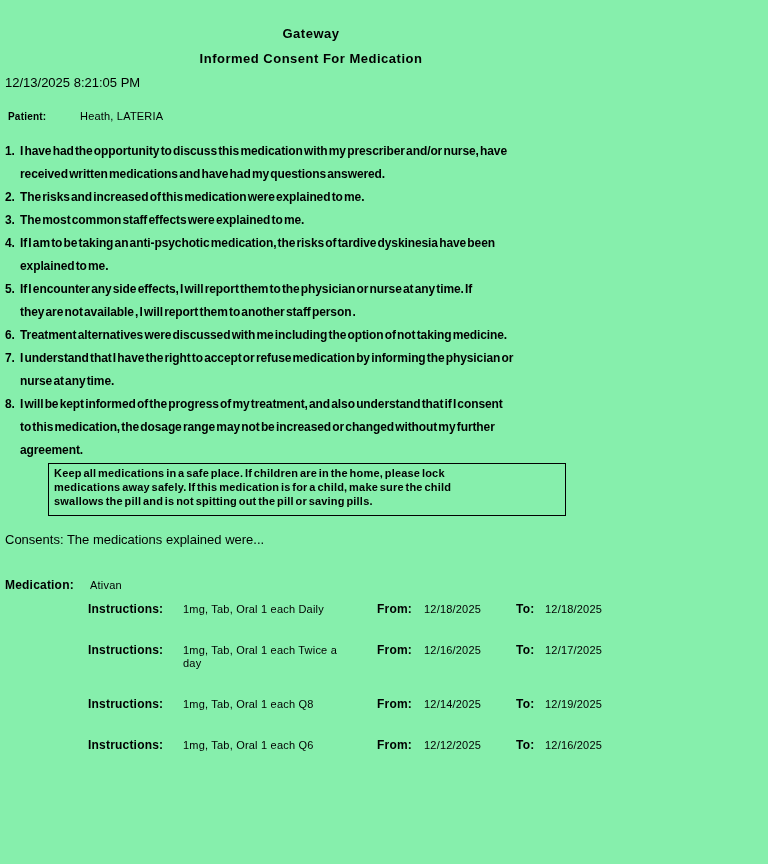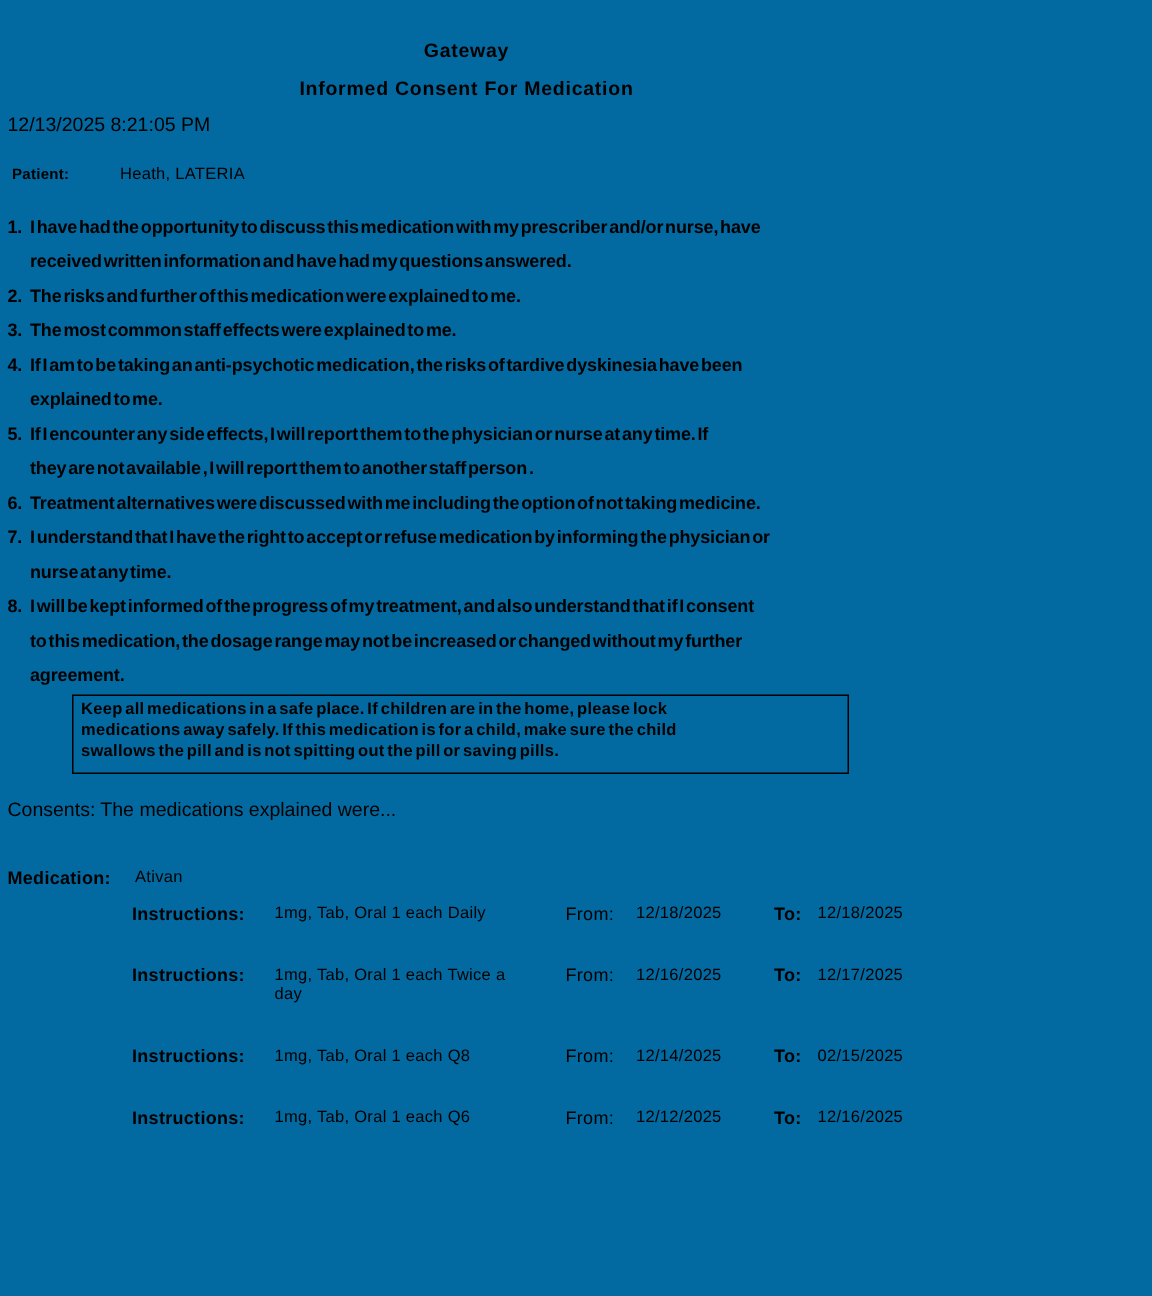--- a/index.html
+++ b/index.html
@@ -1,19 +1,19 @@
 <!DOCTYPE html>
 <html><head>
 <meta charset="utf-8">
 <style>
   html,body { margin:0; padding:0; background:#ffffff; }
   .page {
     position:relative;
     width:768px; height:864px;
-    background:#0369a1;
+    background:#86efac;
     color:#000000;
     font-family:"Liberation Sans", sans-serif;
     overflow:hidden;
   }
   .doc { position:absolute; left:0; top:0; width:622px; }
 
   .title1 {
     margin-top:27px;
     text-align:center;
     font-size:13px; font-weight:bold; line-height:14px;
@@ -83,21 +83,21 @@
   .ins-row {
     display:flex;
     margin-left:88px;
     margin-bottom:28px;
     font-size:11px;
     line-height:13px;
     letter-spacing:0.2px;
   }
   .ins-label  { flex:none; width:95px; font-size:12px; font-weight:bold; }
   .ins-value  { flex:none; width:194px; white-space:pre-line; }
-  .from-label { flex:none; width:47px;  font-size:12px; font-weight:normal; }
+  .from-label { flex:none; width:47px;  font-size:12px; font-weight:bold; }
   .from-value { flex:none; width:92px; }
   .to-label   { flex:none; width:29px;  font-size:12px; font-weight:bold; }
   .to-value   { flex:none; }
 </style>
 </head>
 <body>
 
 <div class="page">
   <div class="doc">
 
@@ -107,25 +107,25 @@
 
     <div class="patient-row">
       <span class="patient-label">Patient:</span>
       <span class="patient-name">Heath, LATERIA</span>
     </div>
 
     <div class="consent-list">
       <div class="citem">
         <span class="cnum">1.</span>
         <span class="ctext">I have had the opportunity to discuss this medication with my prescriber and/or nurse, have
-received written information and have had my questions answered.</span>
+received written medications and have had my questions answered.</span>
       </div>
       <div class="citem">
         <span class="cnum">2.</span>
-        <span class="ctext">The risks and further of this medication were explained to me.</span>
+        <span class="ctext">The risks and increased of this medication were explained to me.</span>
       </div>
       <div class="citem">
         <span class="cnum">3.</span>
         <span class="ctext">The most common staff effects were explained to me.</span>
       </div>
       <div class="citem">
         <span class="cnum">4.</span>
         <span class="ctext">If I am to be taking an anti-psychotic medication, the risks of tardive dyskinesia have been
 explained to me.</span>
       </div>
@@ -182,21 +182,21 @@
         <span class="to-label">To:</span>
         <span class="to-value">12/17/2025</span>
       </div>
 
       <div class="ins-row">
         <span class="ins-label">Instructions:</span>
         <span class="ins-value">1mg, Tab, Oral 1 each Q8</span>
         <span class="from-label">From:</span>
         <span class="from-value">12/14/2025</span>
         <span class="to-label">To:</span>
-        <span class="to-value">02/15/2025</span>
+        <span class="to-value">12/19/2025</span>
       </div>
 
       <div class="ins-row">
         <span class="ins-label">Instructions:</span>
         <span class="ins-value">1mg, Tab, Oral 1 each Q6</span>
         <span class="from-label">From:</span>
         <span class="from-value">12/12/2025</span>
         <span class="to-label">To:</span>
         <span class="to-value">12/16/2025</span>
       </div>

